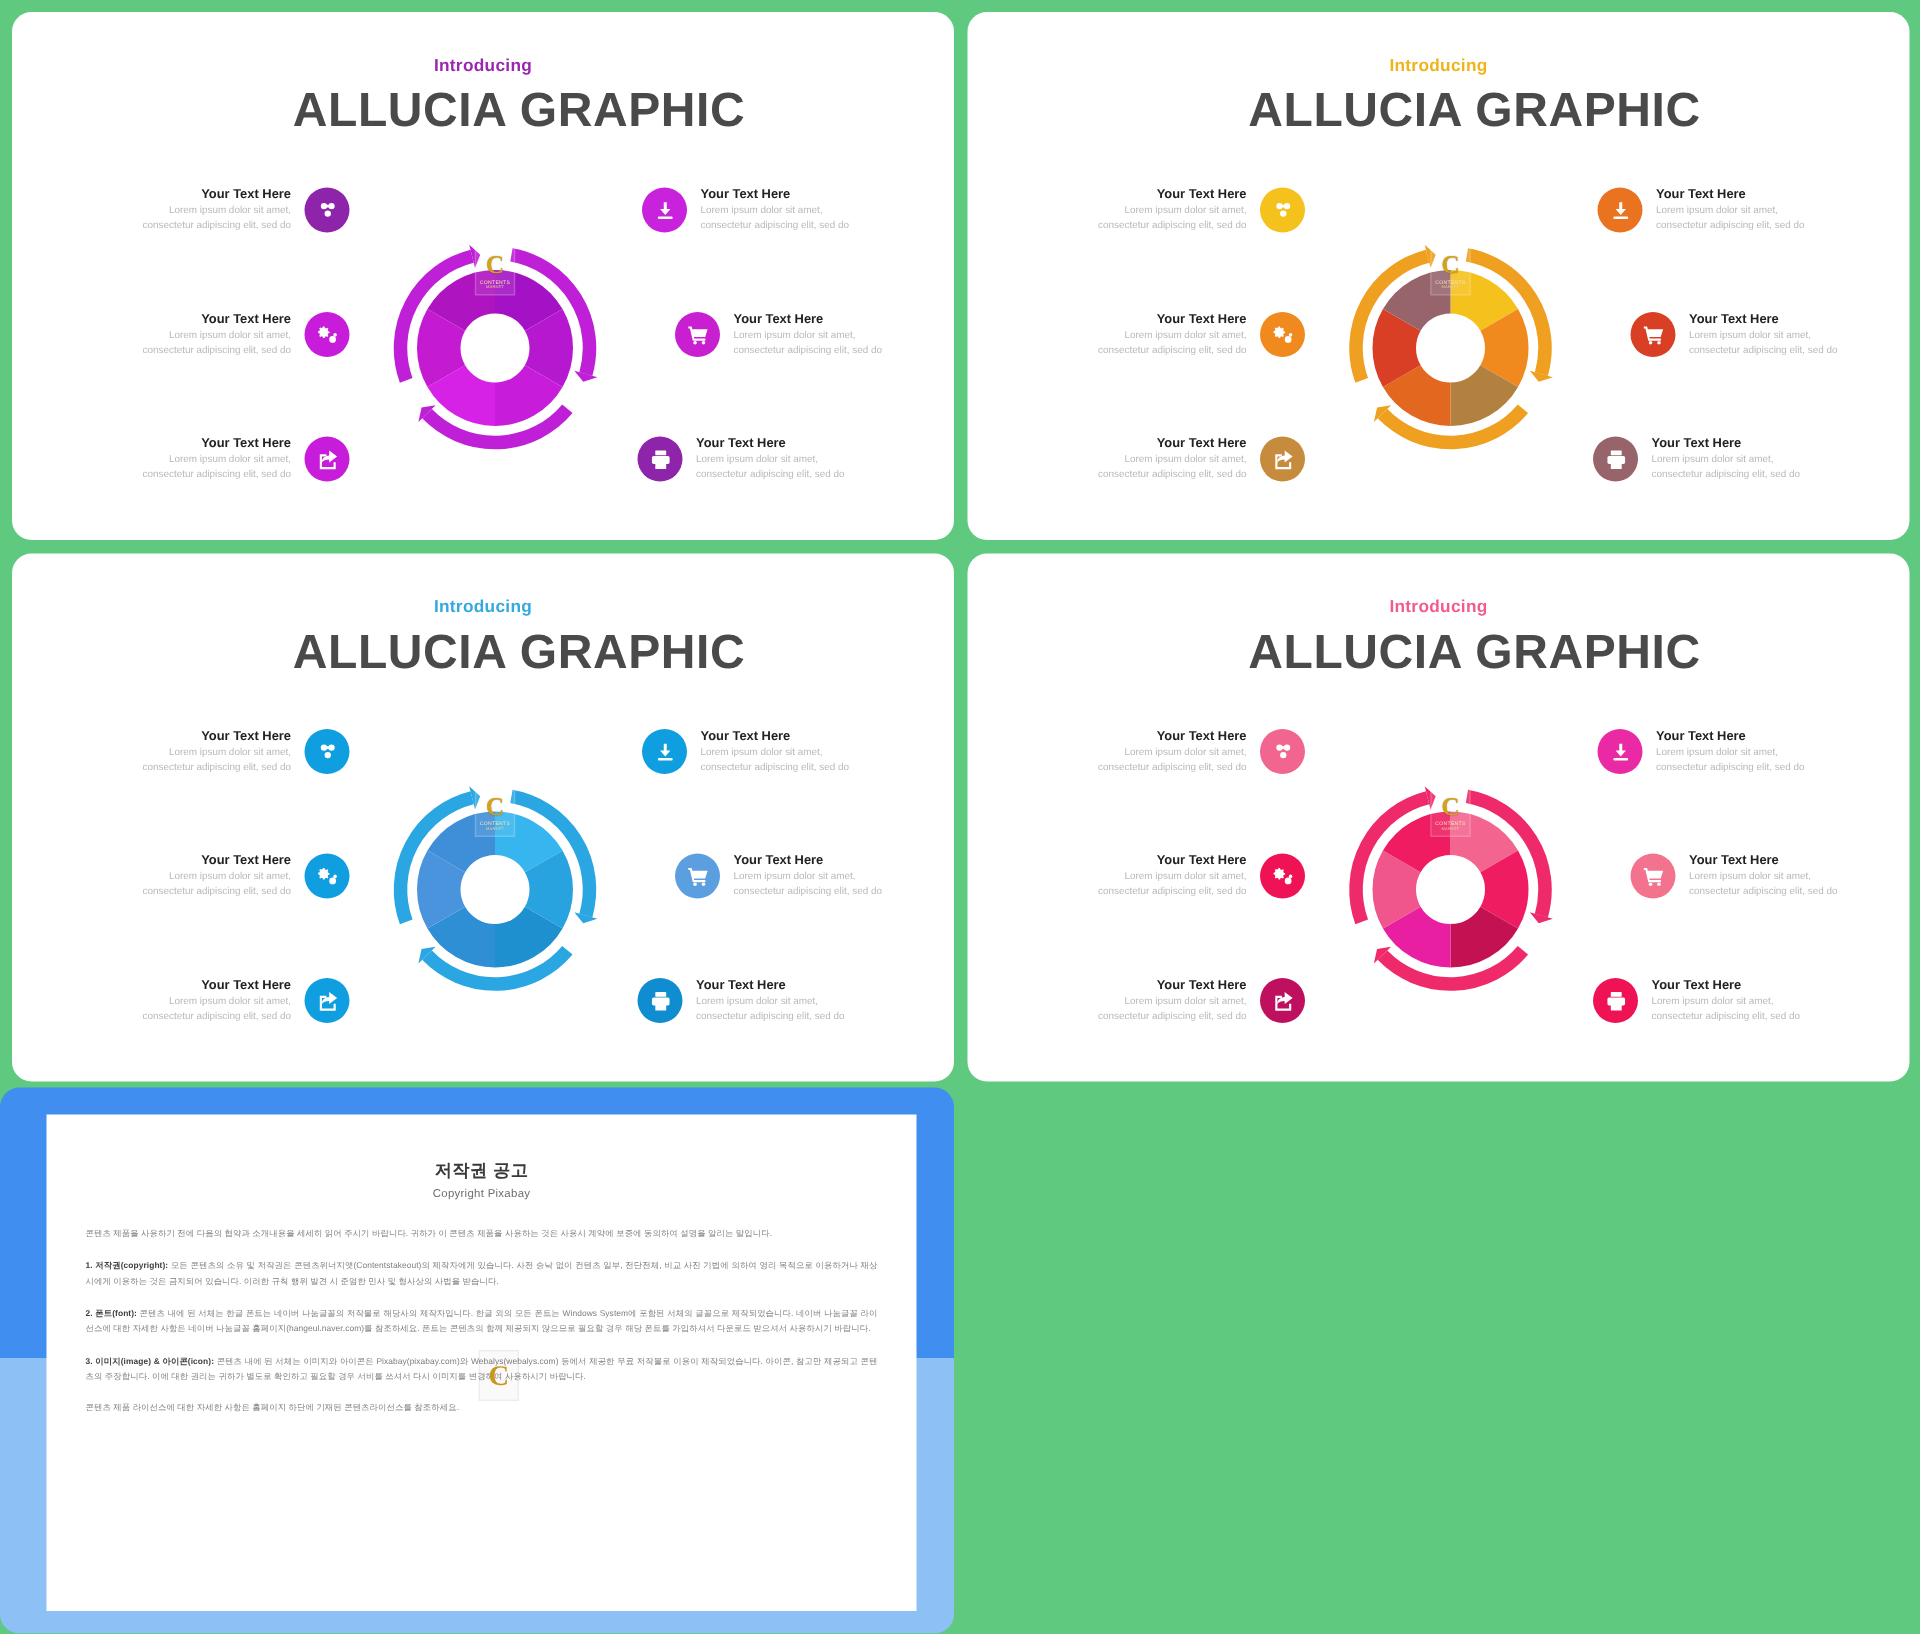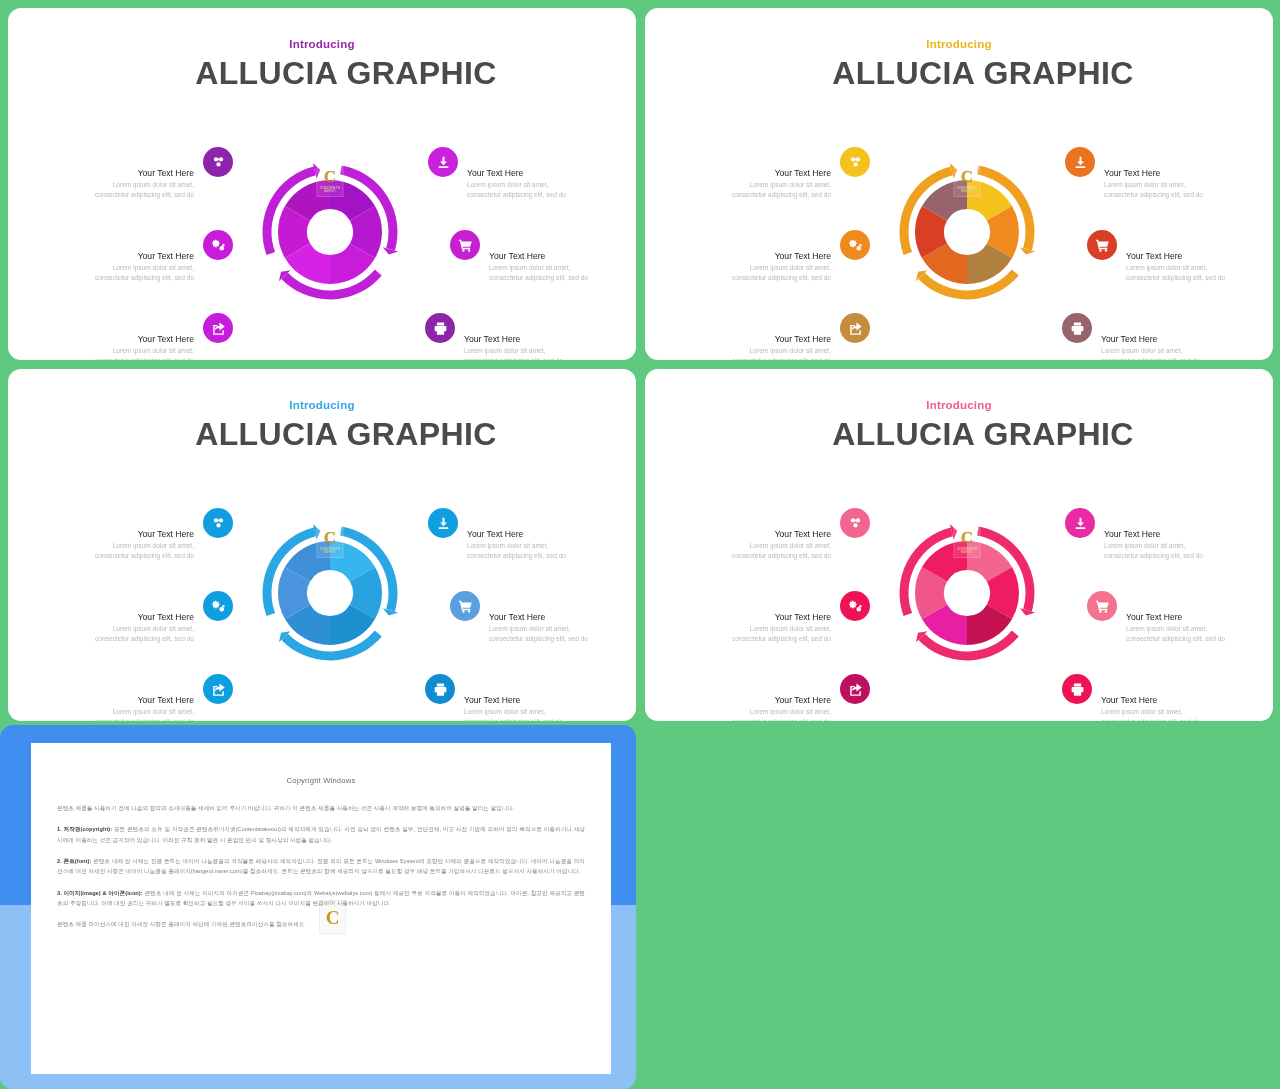--- a/index.html
+++ b/index.html
@@ -38,23 +38,22 @@
     text-align: center;
     font-size: 32px; font-weight: bold; letter-spacing: .4px;
     color: #4a4a4a;
     margin-left: 24px;
   }
 
   
   .item { position: absolute; display: flex; align-items: center; }
   .item .txt { display: flex; flex-direction: column; }
   .item .h {
-    font-size: 8.6px; font-weight: normal; color: #222; line-height: 1.35;
+    font-size: 8.6px; font-weight: bold; color: #222; line-height: 1.35;
     white-space: nowrap;
-    margin-top: 44px;
   }
   .item .p {
     font-size: 6.6px; color: #b9b9b9; line-height: 1.6; white-space: nowrap;
   }
   .item.left  { flex-direction: row; }
   .item.left .txt { text-align: right; align-items: flex-end; margin-right: 9px; }
   .item.right .txt { text-align: left; align-items: flex-start; margin-left: 9px; }
 
   .badge {
     flex: 0 0 auto;
@@ -580,21 +579,22 @@
         <div class="txt">
           <span class="h">Your Text Here</span>
           <span class="p">Lorem ipsum dolor sit amet,</span>
           <span class="p">consectetur adipiscing elit, sed do</span>
         </div>
       </div>
     </div>
 
   <div class="slide s5">
     <div class="paper">
-      <div class="cp-title-en">Copyright Windows</div>
+      <div class="cp-title-ko">저작권 공고</div>
+      <div class="cp-title-en">Copyright Pixabay</div>
       <div class="cp-body">
         <p>콘텐츠 제품을 사용하기 전에 다음의 협약과 소개내용을 세세히 읽어 주시기 바랍니다. 귀하가 이 콘텐츠 제품을 사용하는 것은 사용시 계약에 보증에 동의하여 설명을 알리는 말입니다.</p>
         <p>
           <b>1. 저작권(copyright):</b>
           <span>모든 콘텐츠의 소유 및 저작권은 콘텐츠위너지앳(Contentstakeout)의 제작자에게 있습니다. 사전 승낙 없이 컨텐츠 일부, 전단전체, 비교 사진 기법에 의하여 영리 목적으로 이용하거나 재상시에게 이용하는 것은 금지되어 있습니다. 이러한 규칙 행위 발견 시 준엄한 민사 및 형사상의 사법을 받습니다.</span>
         </p>
         <p>
           <b>2. 폰트(font):</b>
           <span>콘텐츠 내에 된 서체는 한글 폰트는 네이버 나눔글꼴의 저작물로 해당사의 제작자입니다. 한글 외의 모든 폰트는 Windows System에 포함된 서체의 글꼴으로 제작되었습니다. 네이버 나눔글꼴 라이선스에 대한 자세한 사항은 네이버 나눔글꼴 홈페이지(hangeul.naver.com)를 참조하세요. 폰트는 콘텐츠의 함께 제공되지 않으므로 필요할 경우 해당 폰트를 가입하셔서 다운로드 받으셔서 사용하시기 바랍니다.</span>
         </p>

